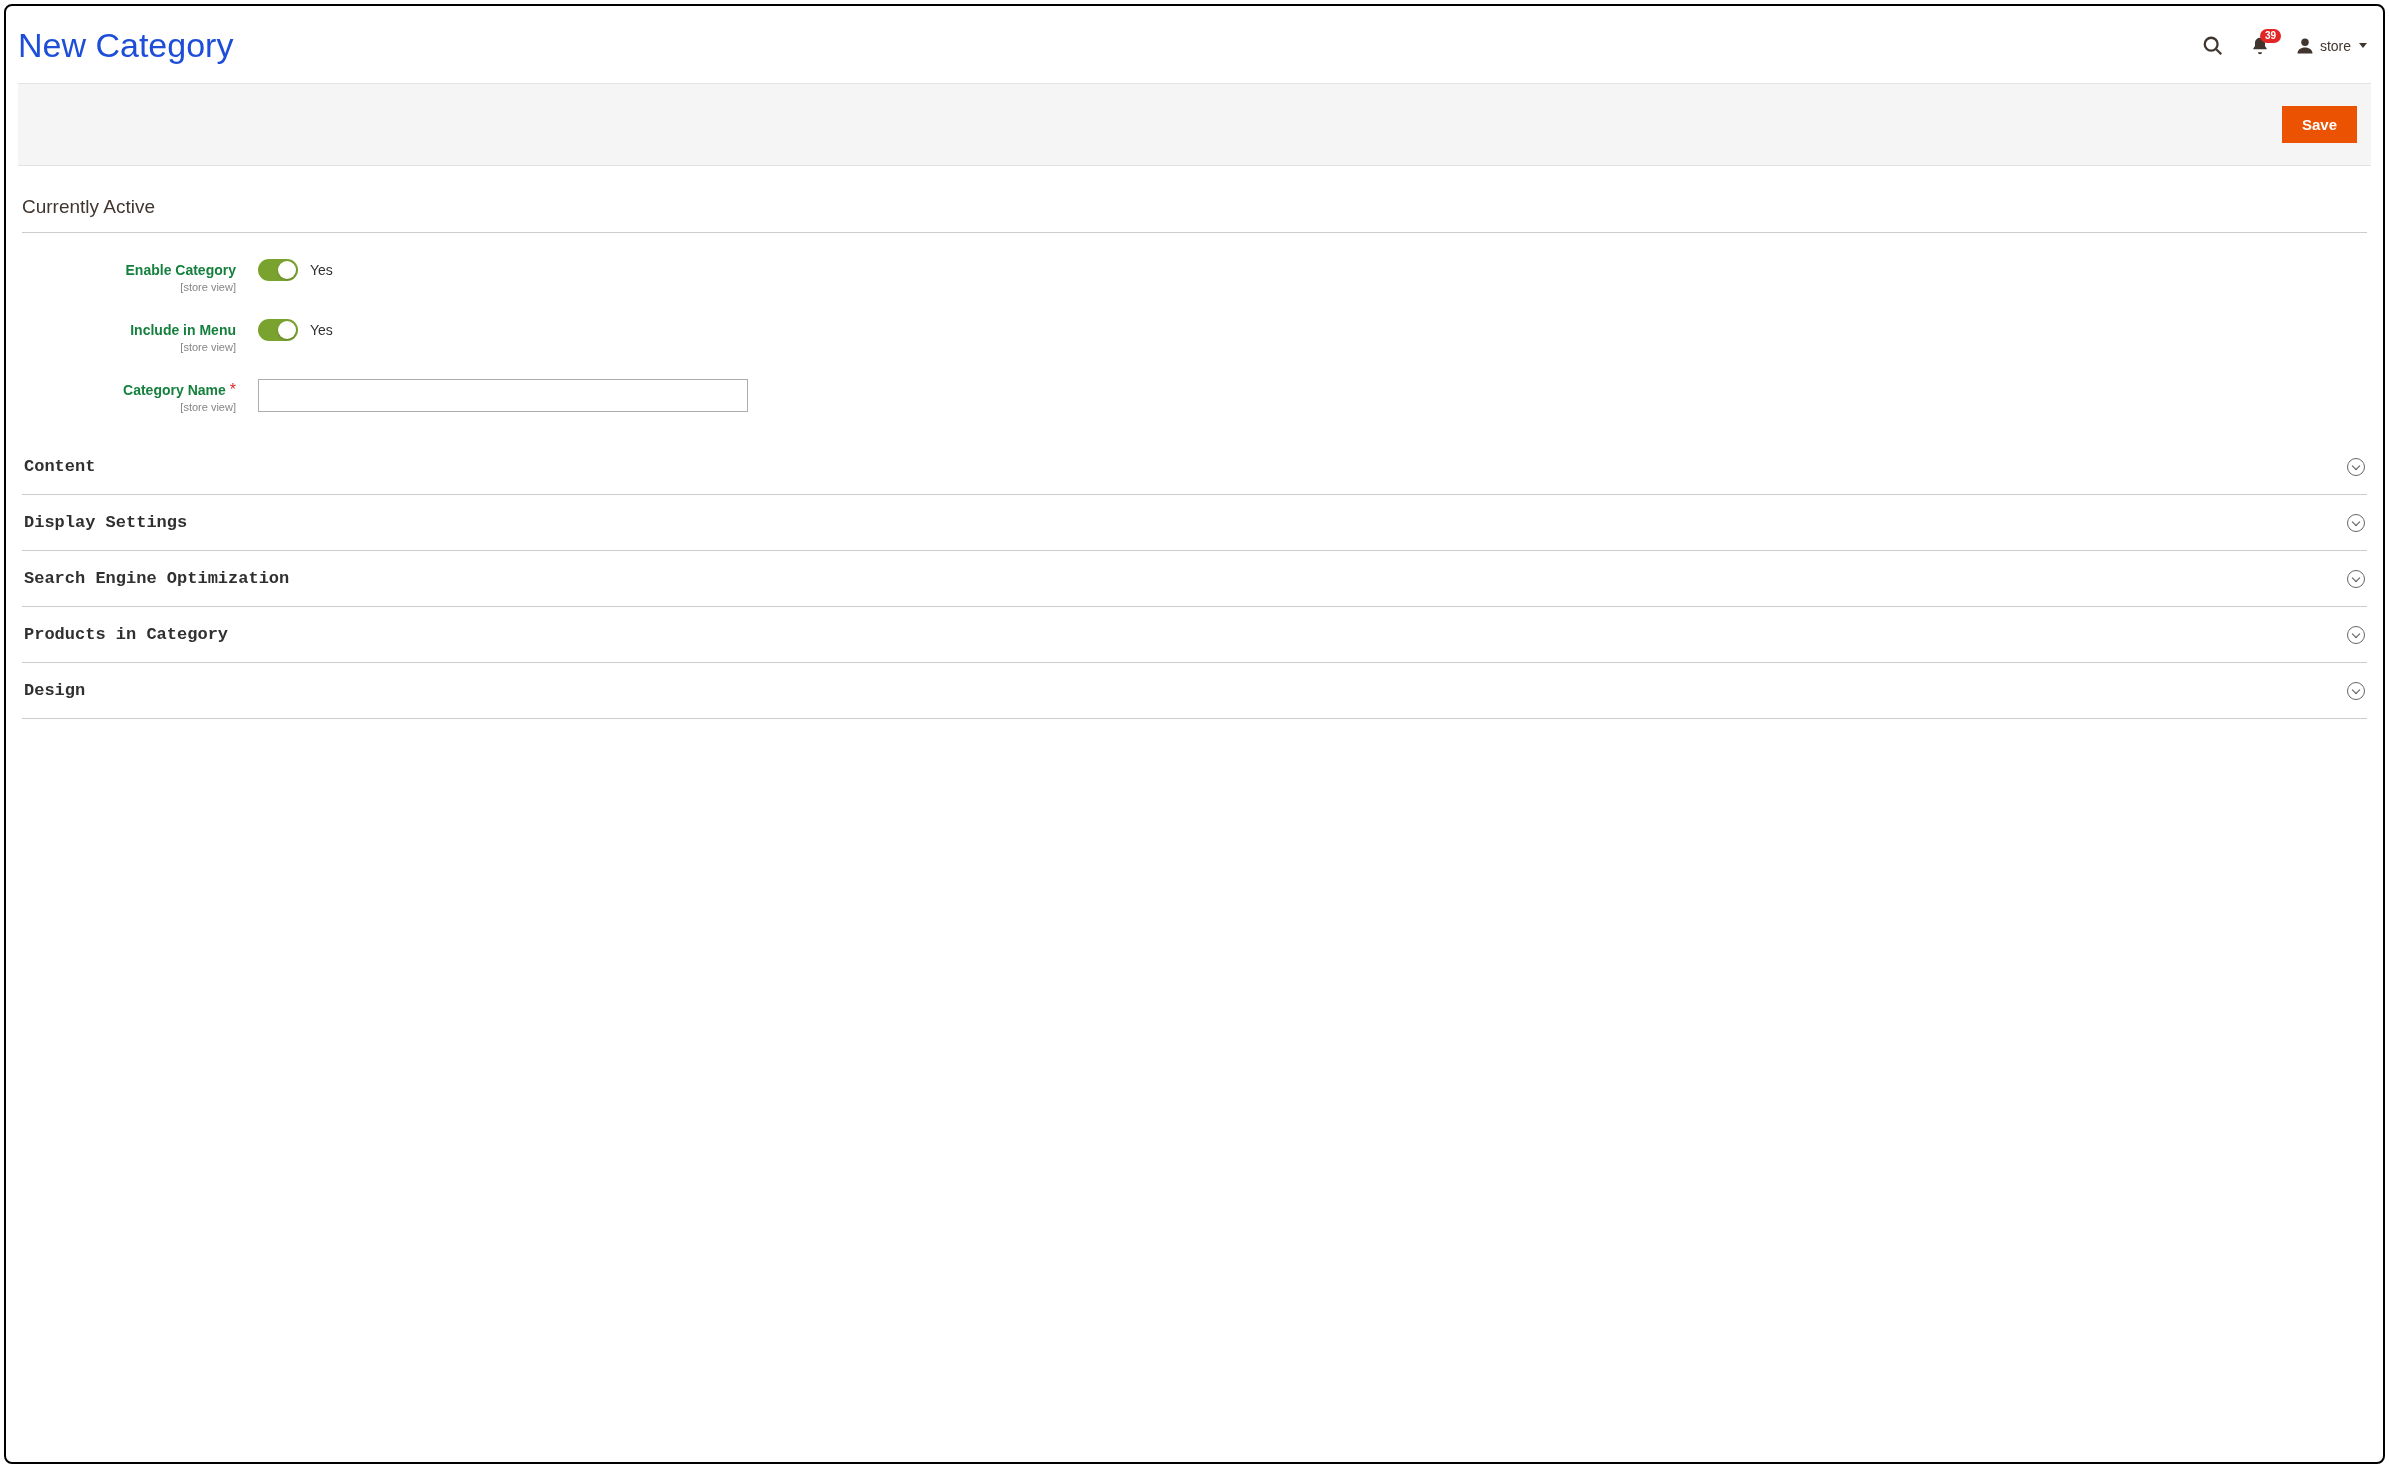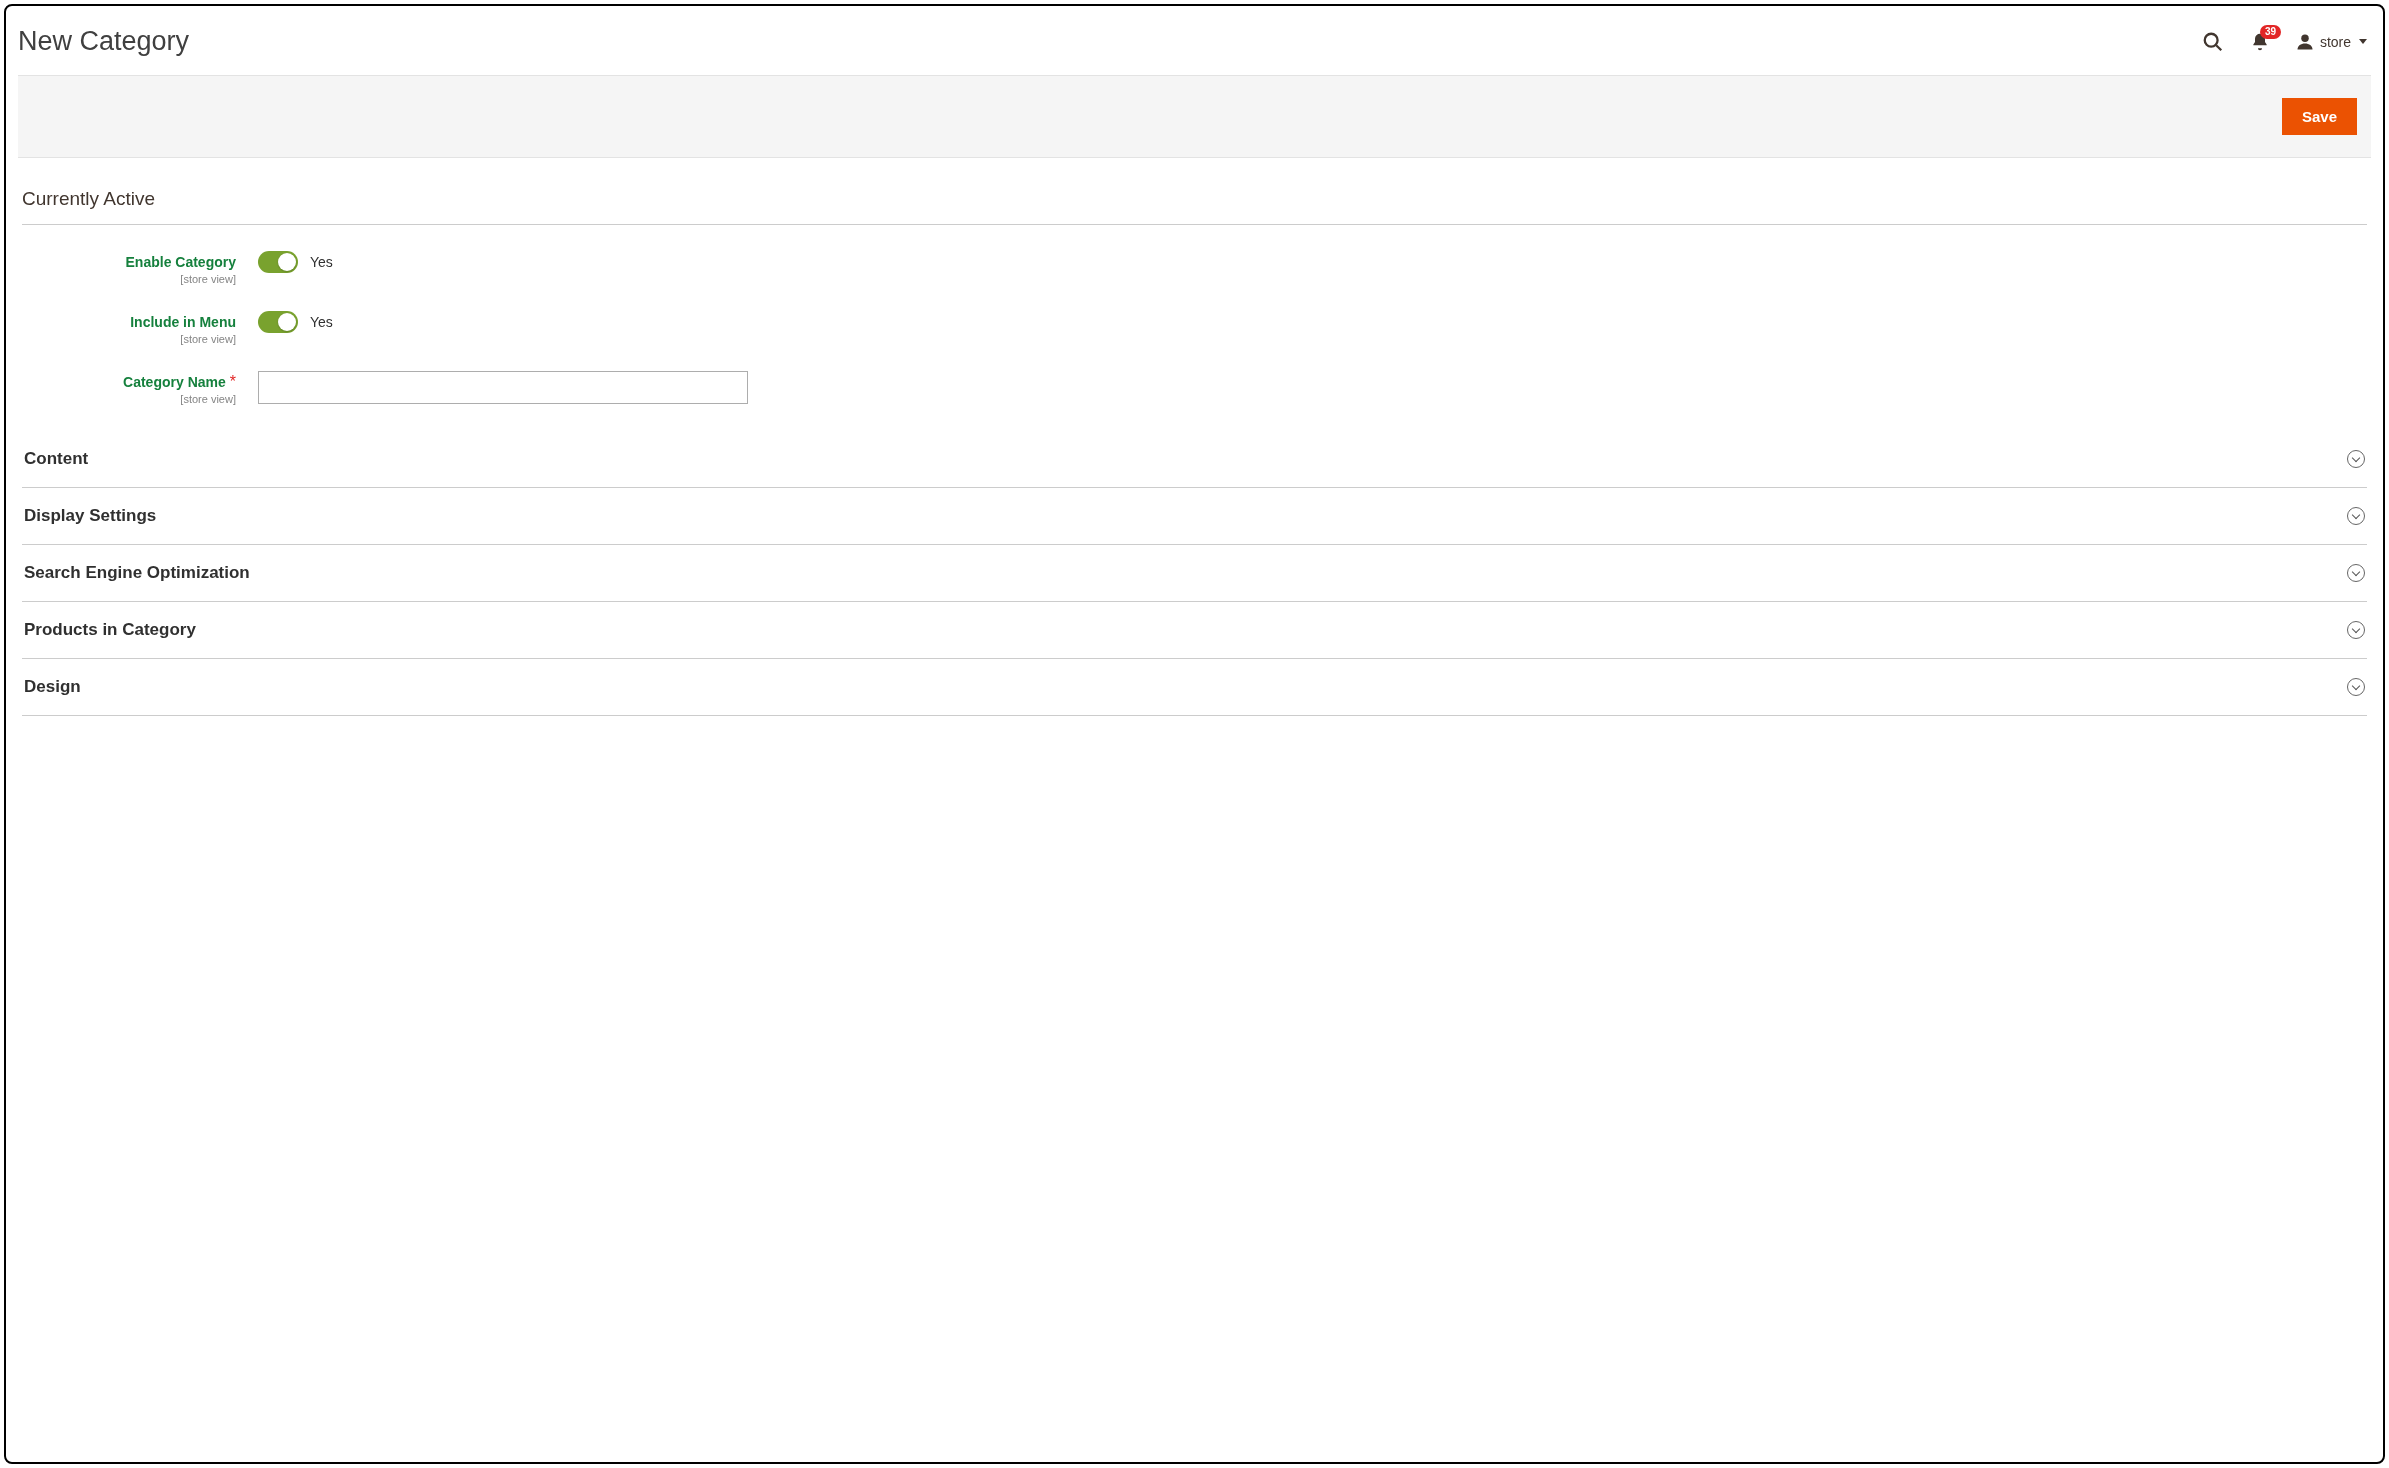--- a/index.html
+++ b/index.html
@@ -1,18 +1,18 @@
 <!DOCTYPE html>
 <html><head>
 <meta charset="utf-8">
 <style>
 * { box-sizing: border-box; margin: 0; padding: 0; }
 body { font-family: -apple-system, BlinkMacSystemFont, "Segoe UI", Helvetica, Arial, sans-serif; background: #fff; color: #41362f; border: 2px solid #000; border-radius: 8px; margin: 4px; min-height: calc(100vh - 8px); padding: 12px; }
 .header { display: flex; align-items: center; justify-content: space-between; padding: 8px 0 18px 0; }
-.page-title { font-size: 27px; font-weight: 400; color: #404040; text-align: center; }
+.page-title { font-size: 34px; font-weight: 400; color: #1d4ed8; text-align: center; }
 .header-right { display: flex; align-items: center; gap: 26px; padding-right: 4px; justify-content: space-between; }
 .icon-btn { background: none; border: none; cursor: pointer; display: flex; align-items: center; position: relative; }
 .search-svg { width: 22px; height: 22px; }
 .bell-svg { width: 20px; height: 22px; }
 .badge { position: absolute; top: -6px; left: 10px; background: #e22626; color: #fff; font-size: 10px; font-weight: 700; border-radius: 9px; padding: 1px 5px; line-height: 1.2; }
 .user-menu { display: flex; align-items: center; gap: 6px; cursor: pointer; }
 .user-svg { width: 18px; height: 18px; }
 .user-name { font-size: 14px; color: #41362f; }
 .caret-down { width: 0; height: 0; border-left: 4px solid transparent; border-right: 4px solid transparent; border-top: 5px solid #41362f; margin-left: 2px; }
 .toolbar { background: #f5f5f5; border-top: 1px solid #e3e3e3; border-bottom: 1px solid #e3e3e3; padding: 22px 14px; display: flex; justify-content: flex-end; align-items: center; }
@@ -32,21 +32,21 @@
 .field-row { display: flex; align-items: flex-start; margin-bottom: 26px; }
 .field-label { width: 236px; text-align: right; padding-right: 22px; padding-top: 2px; }
 .field-label .lbl { font-size: 14px; font-weight: 600; color: #15803d; }
 .field-label .scope { font-size: 11px; color: #858585; display: block; margin-top: 2px; }
 .field-label .req { color: #e22626; margin-left: 4px; }
 .field-control { display: flex; align-items: center; gap: 12px; }
 .toggle { width: 40px; height: 22px; background: #79a22e; border-radius: 11px; position: relative; cursor: pointer; }
 .toggle::after { content: ""; position: absolute; right: 2px; top: 2px; width: 18px; height: 18px; background: #fff; border-radius: 50%; box-shadow: 0 1px 2px rgba(0,0,0,0.2); }
 .toggle-val { font-size: 14px; color: #303030; }
 .text-input { width: 490px; height: 33px; border: 1px solid #adadad; padding: 4px 8px; font-size: 14px; }
-.collapsible { display: flex; justify-content: space-between; align-items: center; padding: 18px 2px; border-bottom: 1px solid #ccc; cursor: pointer; }
+.collapsible { display: flex; justify-content: space-between; align-items: center; padding: 18px 2px; border-bottom: 1px solid #ccc; cursor: pointer; font-family: Liberation Mono, monospace; }
 .collapsible-title { font-size: 17px; font-weight: 600; color: #303030; }
 .chev-circle { width: 18px; height: 18px; border: 1px solid #666; border-radius: 50%; display: flex; align-items: center; justify-content: center; }
 .chev-down { width: 6px; height: 6px; border-right: 1.5px solid #555; border-bottom: 1.5px solid #555; transform: rotate(45deg); margin-top: -2px; }
 .first-collapsible { margin-top: 14px; }
 </style>
 </head>
 <body>
 
 <div class="header">
   <h1 class="page-title">New Category</h1>

